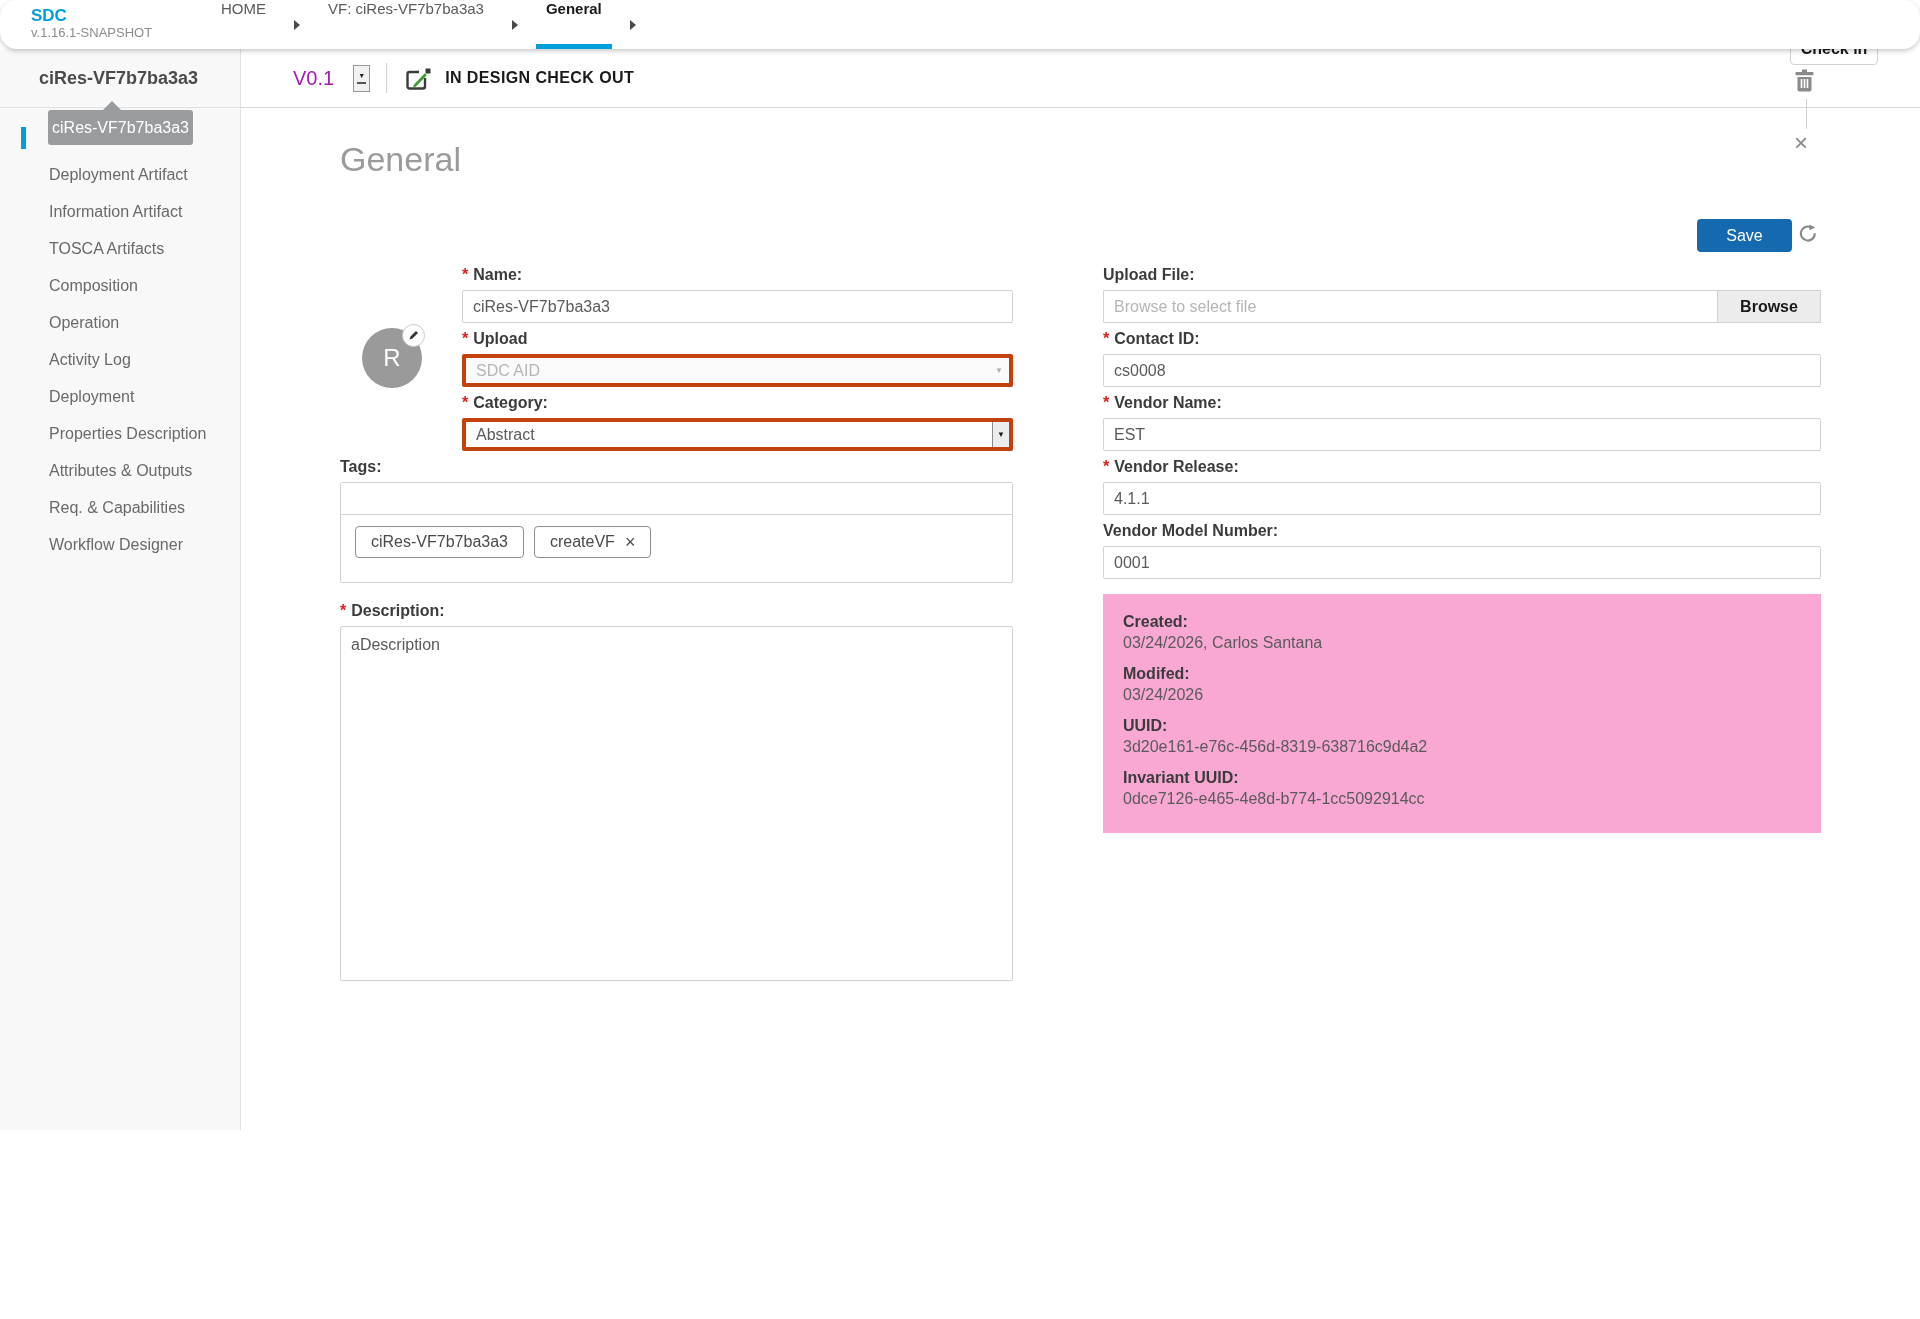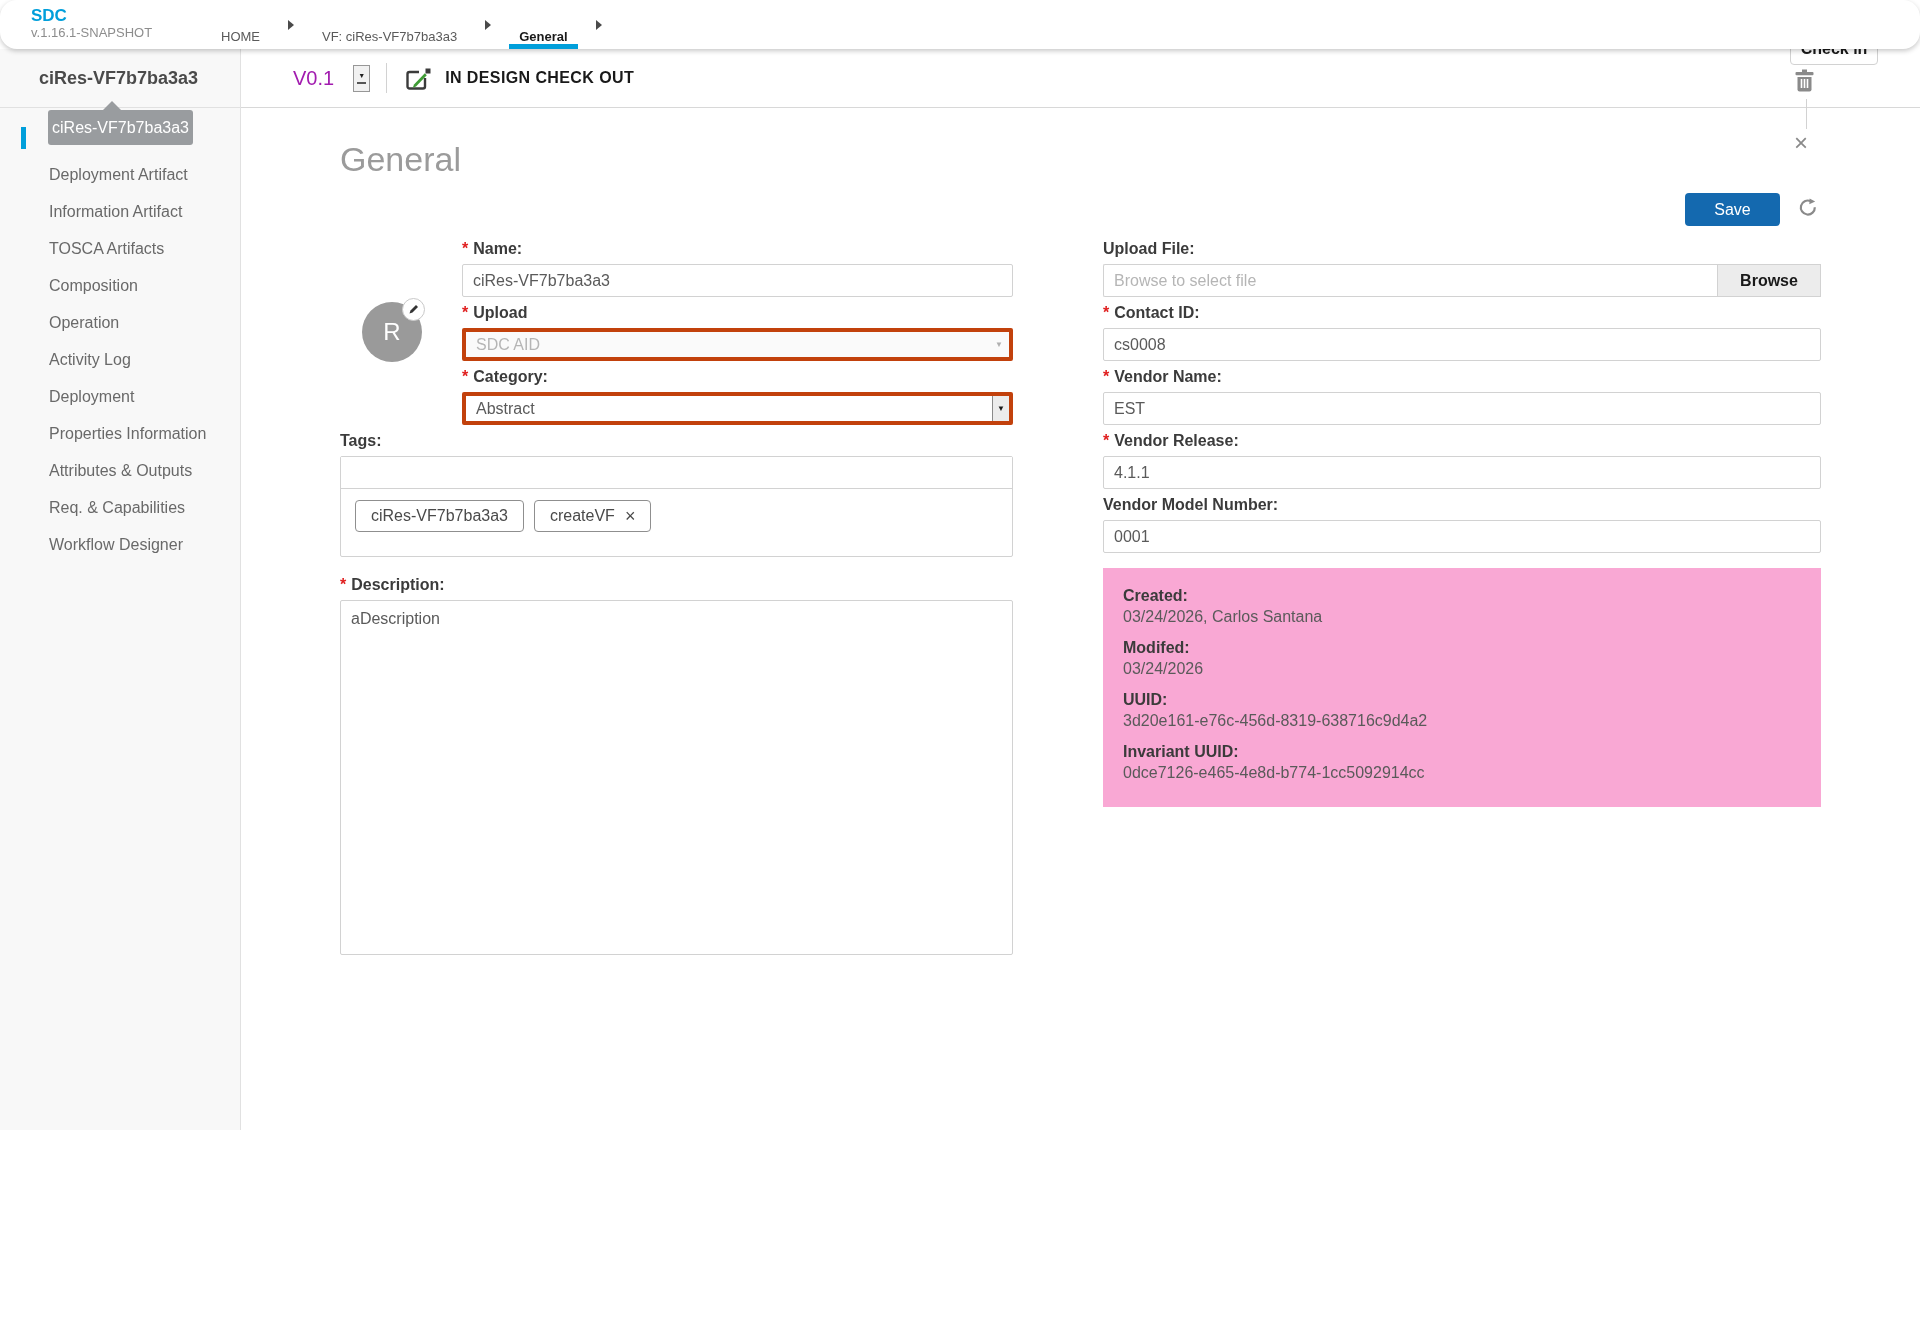--- a/index.html
+++ b/index.html
@@ -7,21 +7,21 @@
   body { font-family:"Liberation Sans","DejaVu Sans",sans-serif; color:#4a4a4a; }
   .app { position:relative; width:1920px; height:1319px; background:#fff; overflow:hidden; }
 
   
   .topbar { position:relative; display:flex; align-items:stretch; height:49px; background:#fff;
             box-shadow:0 2px 5px rgba(0,0,0,0.22); z-index:30;border-radius:17px; }
   .logo { width:211px; padding:6px 0 0 31px; cursor:pointer; }
   .logo-title { color:#009fdb; font-size:17px; font-weight:700; line-height:19px; }
   .logo-version { color:#8d8d8d; font-size:13px; line-height:15px; }
   .breadcrumbs { display:flex; align-items:stretch; }
-  .crumb { display:flex; align-items:flex-end; padding:0 10px; font-size:13px; color:#5a5a5a;
+  .crumb { display:flex; align-items:flex-start; padding:0 10px; font-size:15px; color:#5a5a5a;
            border-bottom:5px solid transparent; cursor:pointer; white-space:nowrap; }
   .crumb.active { color:#191919; font-weight:700; border-bottom-color:#009fdb; }
   .crumb-arrow { width:0; height:0; border-left:6px solid #4a4a4a; border-top:5px solid transparent;
                  border-bottom:5px solid transparent; margin:0 18px; align-self:center; }
 
   
   .body-row { display:flex; height:1081px;border-radius:24px; }
 
   
   .sidebar { position:relative; width:241px; background:#f8f8f8; border-right:1px solid #e1e1e1; }
@@ -56,21 +56,21 @@
   .tb-right { margin-left:auto; display:flex; align-items:flex-start;flex-direction:column; }
   .btn { height:33px; border-radius:4px; background:#fff; font-size:16px; cursor:pointer;
          font-family:inherit; }
   .btn-certify { width:94px; border:1px solid #55b219; color:#55b219; margin-right:14px; }
   .btn-checkin { width:88px; border:1px solid #d2d2d2; color:#191919; font-weight:600; margin-right:18px; }
   .icon-btn { background:none; border:none; cursor:pointer; display:flex; align-items:center; padding:4px; }
   .close-x { font-size:24px; color:#8a8a8a; line-height:20px; }
 
   .content { flex:1; padding:0 99px; }
   .page-title { font-size:34px; font-weight:400; color:#9b9b9b; margin-top:32px; }
-  .save-row { display:flex; justify-content:flex-end; align-items:center; gap:16px; margin-top:14px; }
+  .save-row { display:flex; justify-content:flex-end; align-items:center; gap:4px; margin-top:40px; }
   .btn-save { width:95px; height:33px; background:#1469af; color:#fff; border:none; border-radius:4px;
               font-size:16px; cursor:pointer; font-family:inherit; }
   .refresh-btn { background:none; border:none; cursor:pointer; display:flex; padding:2px; }
 
   .form-grid { display:flex; gap:90px; margin-top:13px; }
   .col-left { width:673px; }
   .col-right { width:718px; }
 
   .fld-label { display:flex; align-items:center; height:20px; margin-bottom:5px;
                font-size:16px; font-weight:600; color:#3b3b3b; }
@@ -178,21 +178,21 @@
         <div class="menu-item">
           <span>Operation</span>
         </div>
         <div class="menu-item">
           <span>Activity Log</span>
         </div>
         <div class="menu-item">
           <span>Deployment</span>
         </div>
         <div class="menu-item">
-          <span>Properties Information</span>
+          <span>Properties Description</span>
         </div>
         <div class="menu-item">
           <span>Attributes &amp; Outputs</span>
         </div>
         <div class="menu-item">
           <span>Req. &amp; Capabilities</span>
         </div>
         <div class="menu-item">
           <span>Workflow Designer</span>
         </div>

